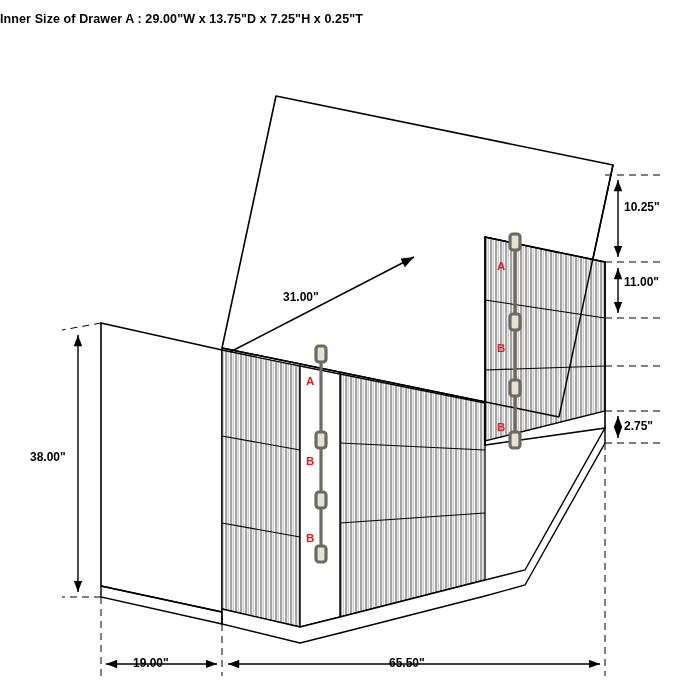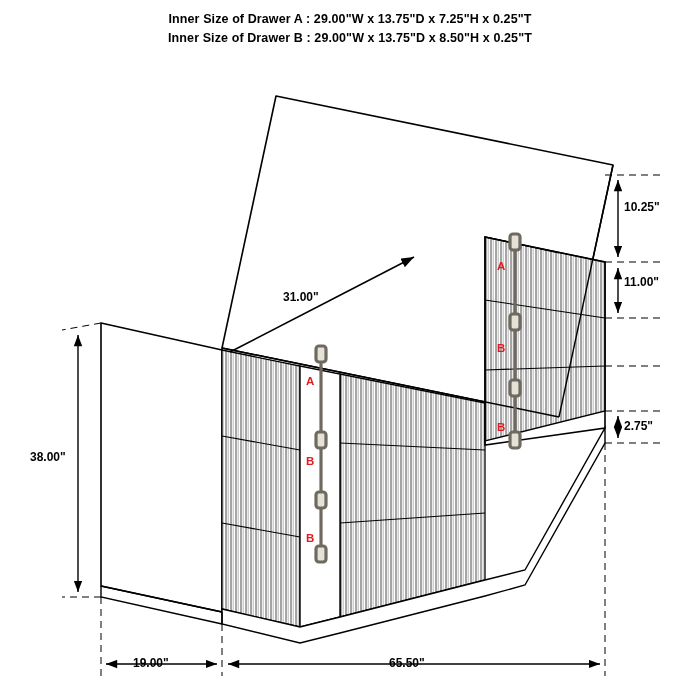--- a/index.html
+++ b/index.html
@@ -18,21 +18,20 @@
   #stage {
     position: relative;
     width: 700px;
     height: 700px;
   }
   .title-block {
     position: absolute;
     left: 0;
     top: 10px;
     width: 700px;
-    text-align: center;
     font-size: 12.5px;
     font-weight: bold;
     line-height: 19px;
     letter-spacing: 0.1px;
   }
   .title-line { display: block; }
   svg.diagram {
     position: absolute;
     left: 0;
     top: 0;
@@ -53,21 +52,20 @@
     color: #e11b22;
   }
 </style>
 </head>
 <body>
 
 <div id="stage">
 
   <div class="title-block">
     <span class="title-line">Inner Size of Drawer A : 29.00"W x 13.75"D x 7.25"H x 0.25"T</span>
-    <span class="title-line">Inner Size of Drawer B : 29.00"W x 13.75"D x 8.50"H x 0.25"T</span>
   </div>
 
   <svg class="diagram" viewBox="0 0 700 700">
     <defs>
       <marker id="arrEnd" markerWidth="9" markerHeight="9" refX="8" refY="3" orient="auto" markerUnits="strokeWidth">
         <path d="M0,0 L8,3 L0,6 z" fill="#000"></path>
       </marker>
       <marker id="arrStart" markerWidth="9" markerHeight="9" refX="0" refY="3" orient="auto" markerUnits="strokeWidth">
         <path d="M8,0 L0,3 L8,6 z" fill="#000"></path>
       </marker>

